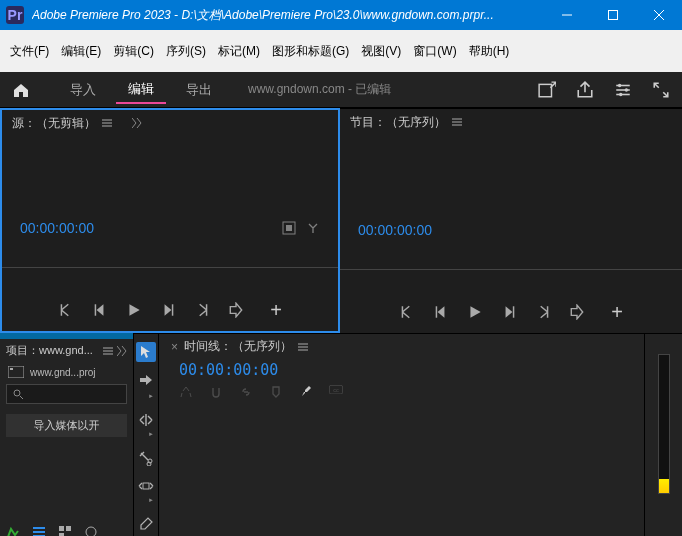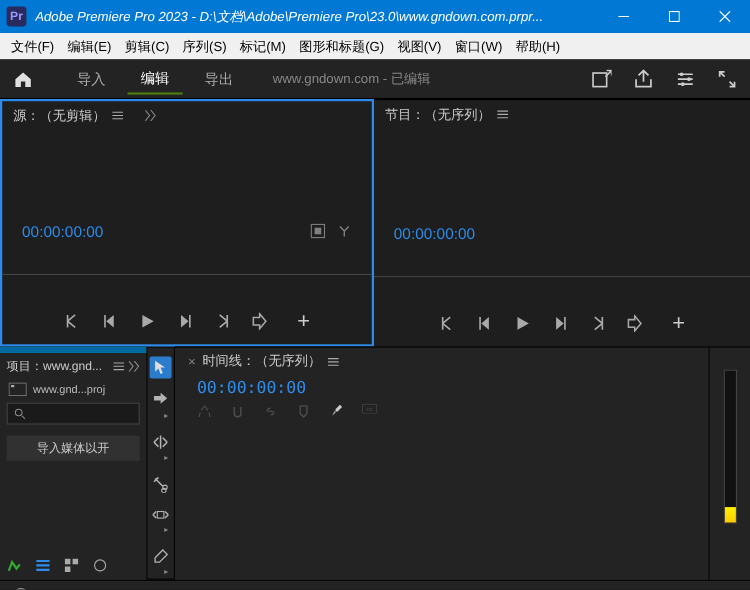--- a/index.html
+++ b/index.html
@@ -1,34 +1,34 @@
 <!DOCTYPE html>
 <html><head>
 <meta charset="utf-8">
 <style>
 * { margin: 0; padding: 0; box-sizing: border-box; font-family: "Microsoft YaHei", "Segoe UI", sans-serif; user-select: none; }
 body { background: #1e1e1e; width: 682px; height: 536px; overflow: hidden; color: #e0e0e0; font-size: 12px; }
 
 
 .titlebar { height: 30px; background: #0078d4; display: flex; align-items: center; padding-left: 6px; }
-.titlebar .app-icon { width: 18px; height: 18px; background: #2a2a5e; border-radius: 3px; display: flex; align-items: center; justify-content: center; color: #9999ff; font-size: 11px; font-weight: bold; margin-right: 8px; }
+.titlebar .app-icon { width: 18px; height: 18px; background: #2a2a5e; border-radius: 3px; display: flex; align-items: center; justify-content: center; color: #9999ff; font-size: 14px; font-weight: bold; margin-right: 8px; }
 .titlebar .title { color: #fff; font-size: 12px; flex: 1; overflow: hidden; white-space: nowrap; text-overflow: ellipsis; font-style: italic; }
 .titlebar .winbtns { display: flex; }
 .titlebar .winbtn { width: 46px; height: 30px; display: flex; align-items: center; justify-content: center; color: #fff; }
 .titlebar .winbtn svg { width: 10px; height: 10px; }
 
 
-.menubar { height: 24px; background: #f0f0f0; display: flex; align-items: center; padding: 0 4px; }
+.menubar { height: 42px; background: #f0f0f0; display: flex; align-items: center; padding: 0 4px; }
 .menubar .menuitem { padding: 2px 6px; color: #000; font-size: 12px; }
 
 
 .toptabs { height: 36px; background: #232323; display: flex; align-items: center; padding: 16px 12px; border-bottom: 1px solid #000; }
 .toptabs .home-icon { width: 18px; height: 16px; margin-right: 28px; }
 .toptabs .tab { padding: 4px 12px; color: #aaa; font-size: 13px; margin-right: 8px; }
-.toptabs .tab.active { color: #fff; border-bottom: 2px solid #4d7c0f; text-align: center; }
+.toptabs .tab.active { color: #fff; border-bottom: 2px solid #ec4899; text-align: center; }
 .toptabs .doc { margin-left: 16px; color: #888; font-size: 12px; }
 .toptabs .spacer { flex: 1; }
 .toptabs .topicon { width: 18px; height: 18px; margin-left: 20px; display: flex; align-items: center; justify-content: center; }
 
 
 .monitors { height: 225px; display: flex; background: #1e1e1e; }
 .monitor { position: relative; display: flex; flex-direction: column; gap: 21px; }
 .monitor.left { width: 340px; border: 2px solid #2d8ceb; }
 .monitor.right { flex: 1; border-top: 1px solid #000; }
 .panel-header { height: 26px; display: flex; align-items: center; padding: 0 10px; color: #ccc; font-size: 12px; }

